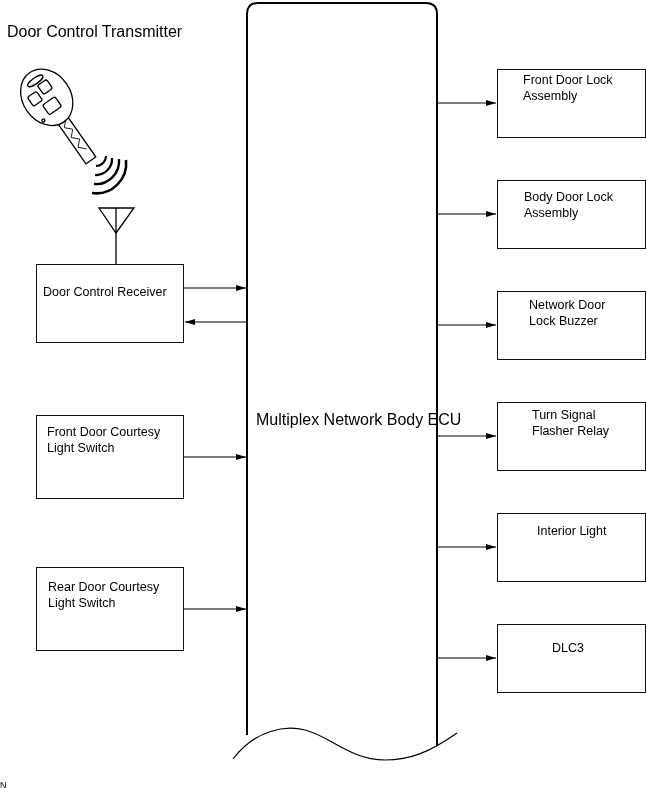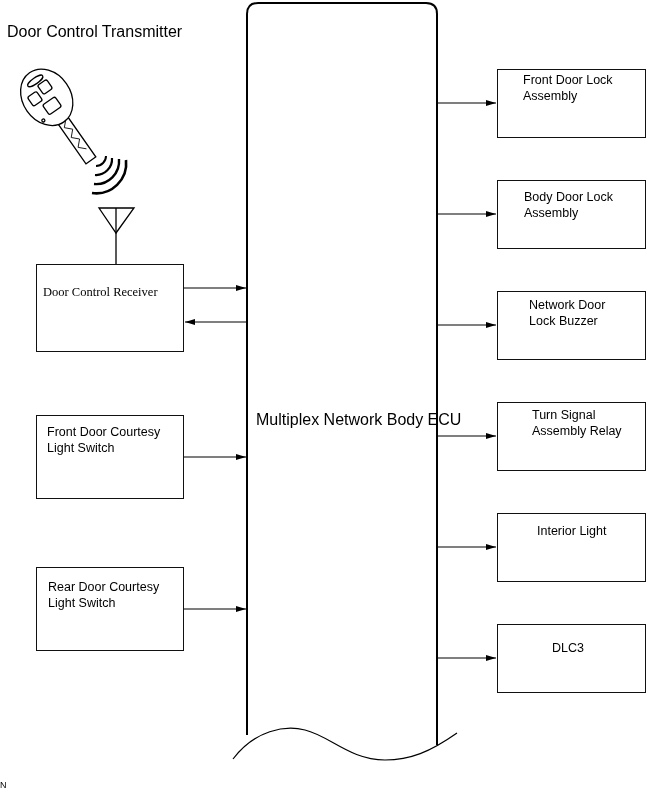--- a/index.html
+++ b/index.html
@@ -60,21 +60,21 @@
   <line x1="438" y1="325" x2="496" y2="325" stroke="#000" stroke-width="1.2" marker-end="url(#ah)"></line>
   <line x1="438" y1="436" x2="496" y2="436" stroke="#000" stroke-width="1.2" marker-end="url(#ah)"></line>
   <line x1="438" y1="547" x2="496" y2="547" stroke="#000" stroke-width="1.2" marker-end="url(#ah)"></line>
   <line x1="438" y1="658" x2="496" y2="658" stroke="#000" stroke-width="1.2" marker-end="url(#ah)"></line>
 </svg>
 
 <div class="abs lbl" style="left:7px; top:24px;">Door Control Transmitter</div>
 
 <div class="abs lbl" style="left:256px; top:412px;">Multiplex Network Body ECU</div>
 
-<div class="box" style="left:36px; top:264px; width:148px; height:88px;font-family:Liberation Serif, serif;">
+<div class="box" style="left:36px; top:264px; width:148px; height:79px;">
   <div class="t" style="left:6px; top:19px;">Door Control Receiver</div>
 </div>
 
 <div class="box" style="left:36px; top:415px; width:148px; height:84px;">
   <div class="t" style="left:10px; top:8px;">Front Door Courtesy
 Light Switch</div>
 </div>
 <div class="box" style="left:36px; top:567px; width:148px; height:84px;padding-left:40px;">
   <div class="t" style="left:11px; top:11px;">Rear Door Courtesy
 Light Switch</div>
@@ -87,21 +87,21 @@
 <div class="box" style="left:497px; top:180px; width:149px; height:69px;">
   <div class="t" style="left:26px; top:8px;">Body Door Lock
 Assembly</div>
 </div>
 <div class="box" style="left:497px; top:291px; width:149px; height:69px;">
   <div class="t" style="left:31px; top:5px;">Network Door
 Lock Buzzer</div>
 </div>
 <div class="box" style="left:497px; top:402px; width:149px; height:69px;">
   <div class="t" style="left:34px; top:4px;">Turn Signal
-Assembly Relay</div>
+Flasher Relay</div>
 </div>
 <div class="box" style="left:497px; top:513px; width:149px; height:69px;">
   <div class="t" style="left:39px; top:9px;">Interior Light</div>
 </div>
 <div class="box" style="left:497px; top:624px; width:149px; height:69px;">
   <div class="t" style="left:54px; top:15px;">DLC3</div>
 </div>
 
 <div class="abs" style="left:0px; top:780px; font-size:9px; line-height:10px;">N</div>
 

